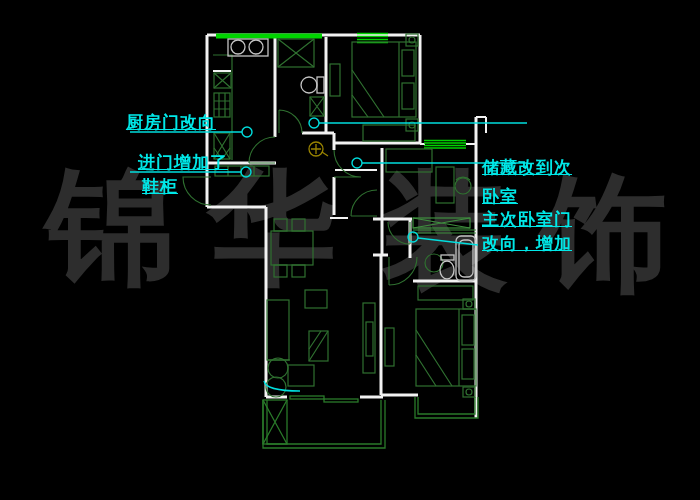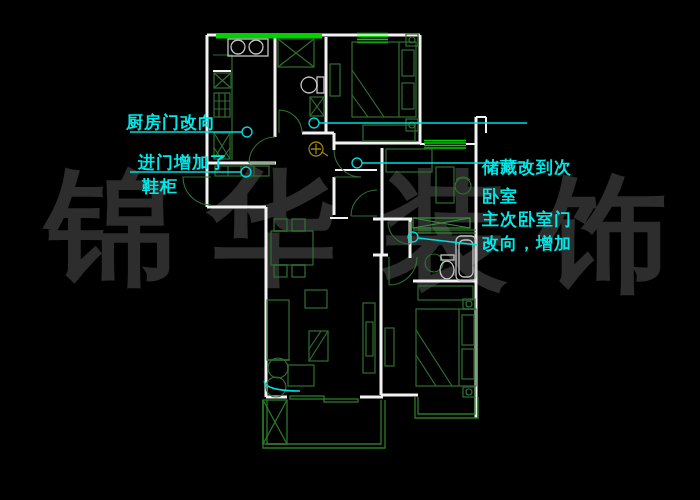--- a/index.html
+++ b/index.html
@@ -14,21 +14,21 @@
   .furn{stroke:#2f7030;stroke-width:1.2;fill:none;}
   .furnb{stroke:#3f8f3f;stroke-width:1.2;fill:none;}
   .door{stroke:#2f7030;stroke-width:1.1;fill:none;}
   .fix{stroke:#c4c4c4;stroke-width:1.3;fill:none;}
   .lime{stroke:#00d400;stroke-width:1.5;fill:none;}
   .limebar{stroke:#00d400;stroke-width:5;fill:none;}
   .bal{stroke:#2a7a2a;stroke-width:1.3;fill:none;}
   .heater{stroke:#9a8400;stroke-width:1.3;fill:none;}
   .leader{stroke:#00dede;stroke-width:1.4;fill:none;}
   .ann{position:absolute;z-index:3;color:#00e8e8;font-size:17px;font-weight:bold;
-       white-space:nowrap;letter-spacing:1px;}
+       white-space:nowrap;letter-spacing:1px;text-decoration:underline;}
 </style>
 </head>
 <body>
 
 <div class="stage">
 
   <div class="watermark">
     <span class="wmchar" style="left:46px;top:162px">锦</span>
     <span class="wmchar" style="left:208px;top:162px">华</span>
     <span class="wmchar" style="left:381px;top:166px">装</span>

